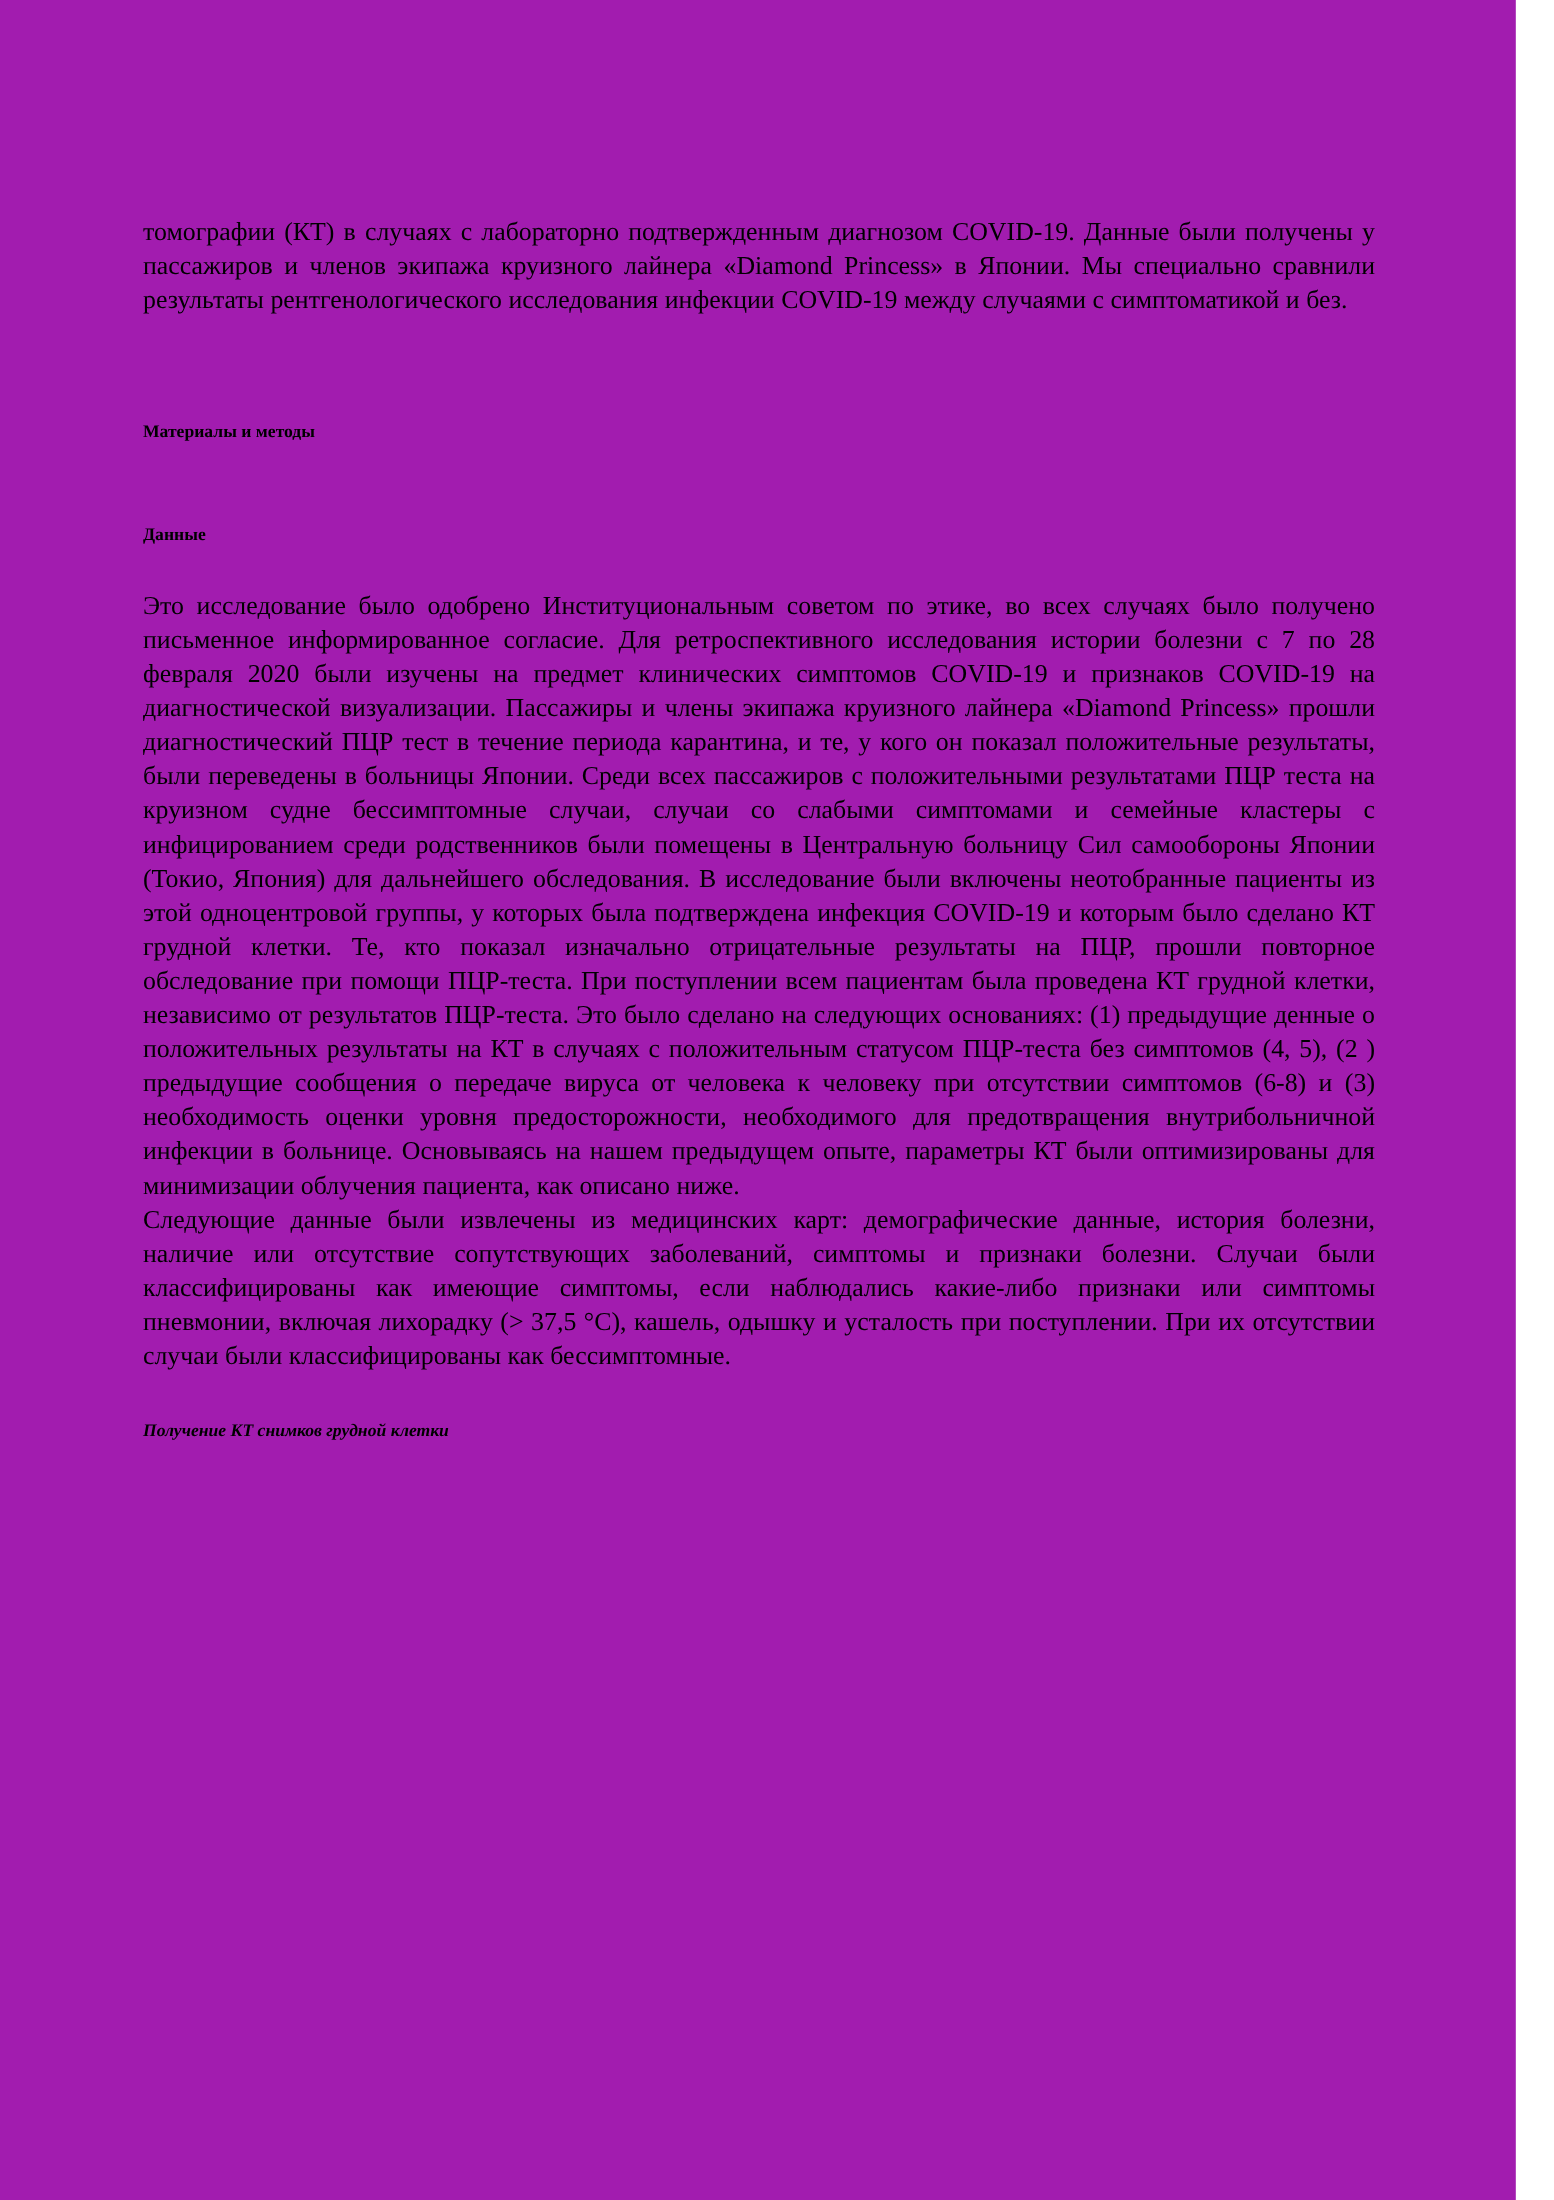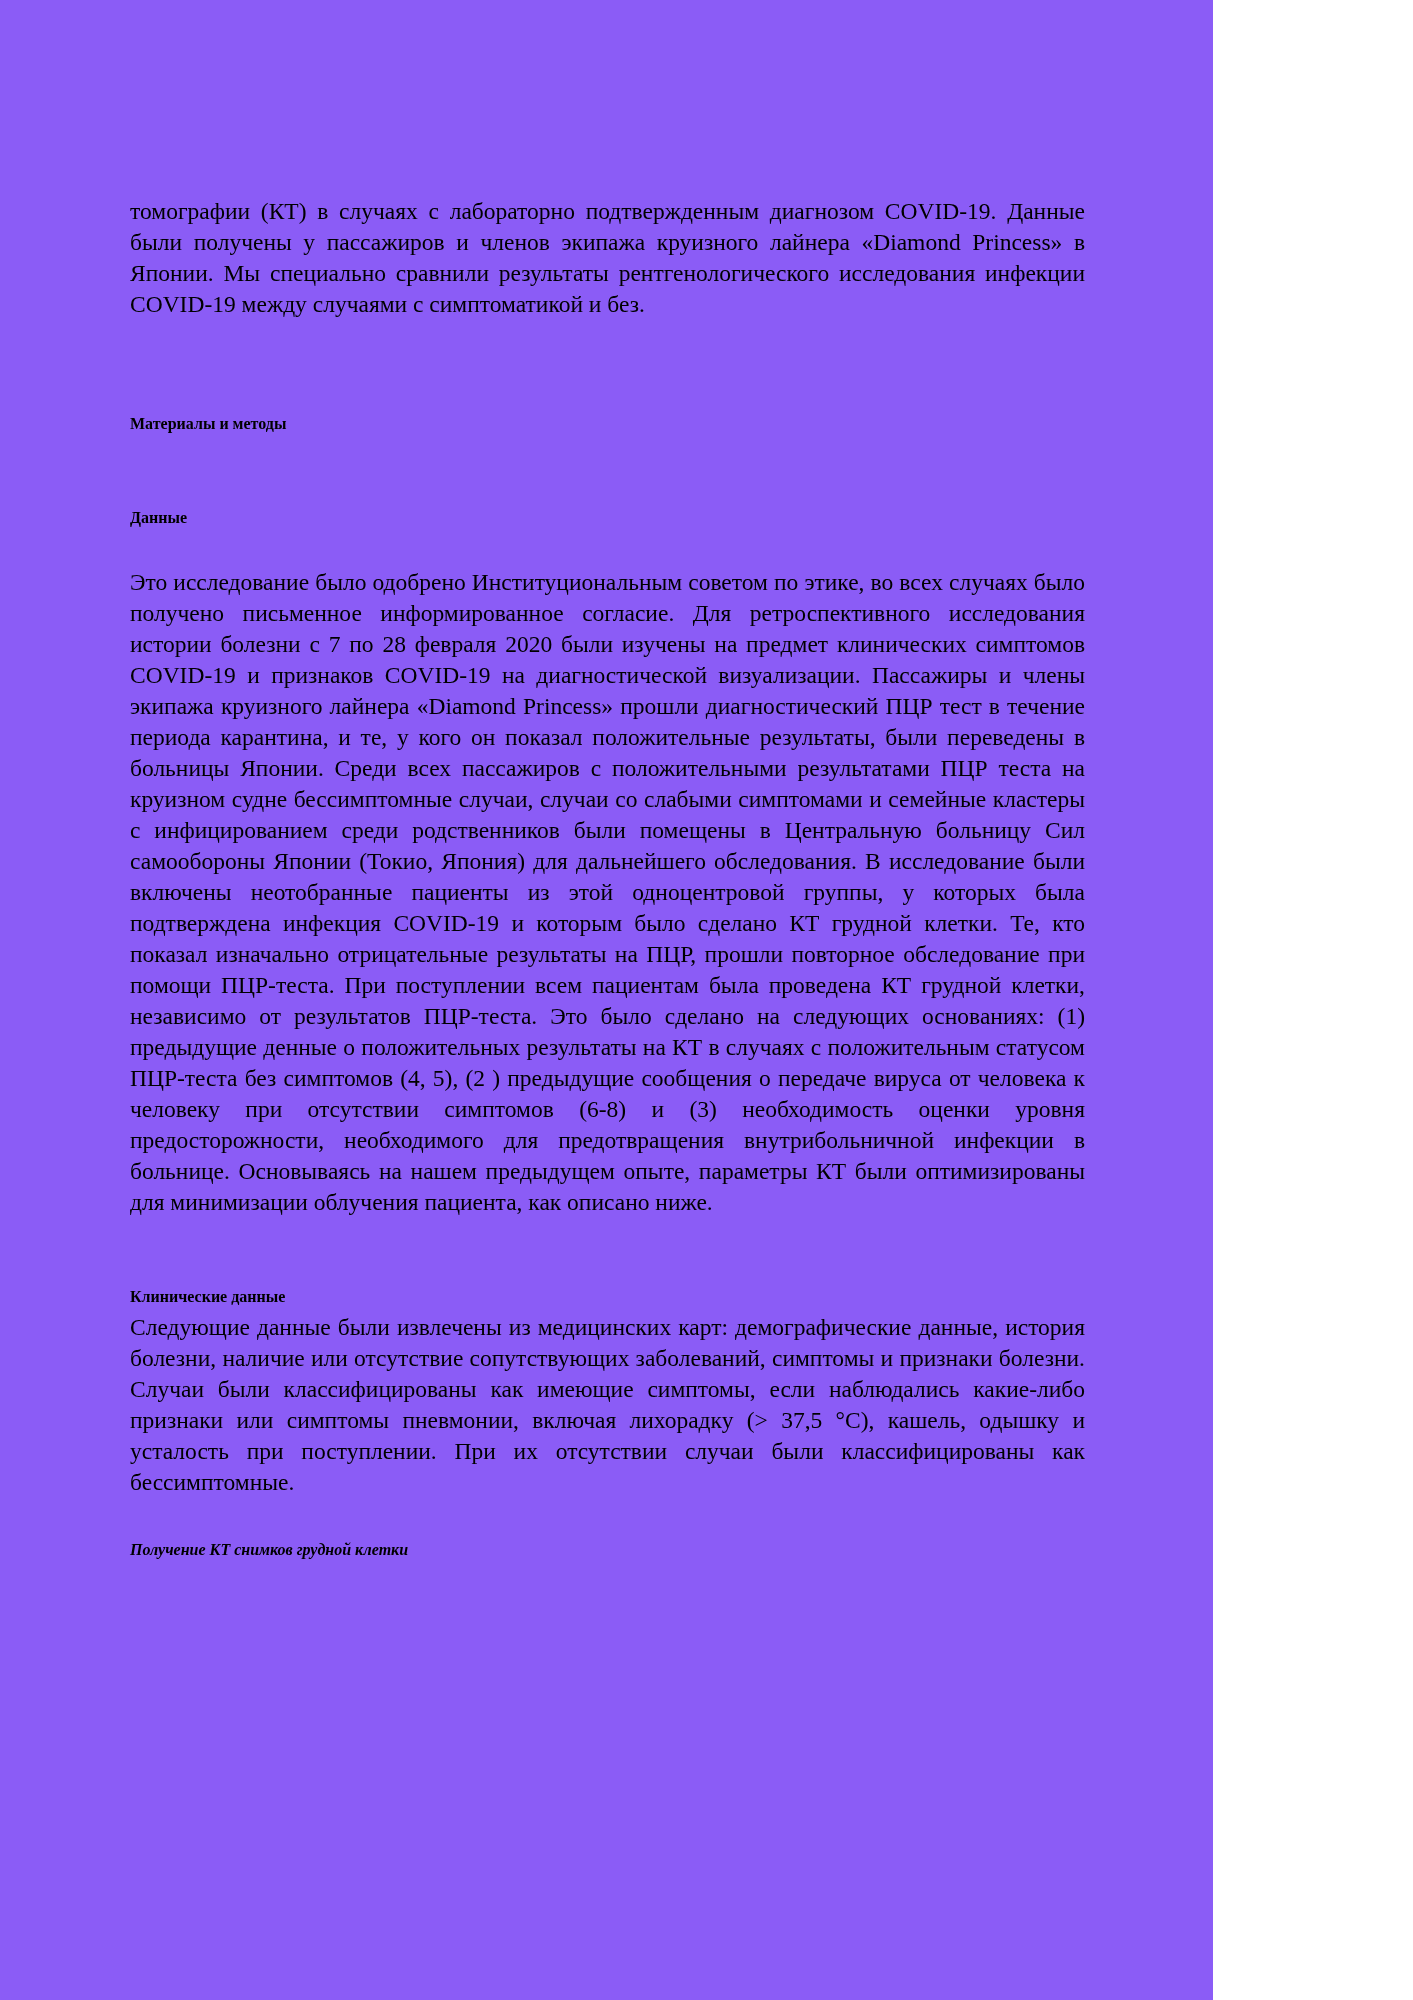--- a/index.html
+++ b/index.html
@@ -7,23 +7,23 @@
     padding: 0;
     background: #ffffff;
   }
   body {
     width: 1413px;
     height: 2000px;
     overflow: hidden;
   }
   .page {
     box-sizing: border-box;
-    width: 1213px;
+    width: 1378px;
     height: 2000px;
-    background: #8b5cf6;
+    background: #a21caf;
     padding: 196px 128px 0 130px;
     font-family: "Liberation Serif", "DejaVu Serif", serif;
     font-size: 23.5px;
     line-height: 31px;
     color: #000000;
   }
   .para {
     margin: 0;
     text-align: justify;
     text-align-last: left;
@@ -47,19 +47,18 @@
 <div class="page">
 
   <p class="para">томографии (КТ) в случаях с лабораторно подтвержденным диагнозом COVID-19. Данные были получены у пассажиров и членов экипажа круизного лайнера «Diamond Princess» в Японии. Мы специально сравнили результаты рентгенологического исследования инфекции COVID-19 между случаями с симптоматикой и без.</p>
 
   <h2 class="heading h-materials">Материалы и методы</h2>
 
   <h2 class="heading h-cases">Данные</h2>
 
   <p class="para p-cases">Это исследование было одобрено Институциональным советом по этике, во всех случаях было получено письменное информированное согласие. Для ретроспективного исследования истории болезни с 7 по 28 февраля 2020 были изучены на предмет клинических симптомов COVID-19 и признаков COVID-19 на диагностической визуализации. Пассажиры и члены экипажа круизного лайнера «Diamond Princess» прошли диагностический ПЦР тест в течение периода карантина, и те, у кого он показал положительные результаты, были переведены в больницы Японии. Среди всех пассажиров с положительными результатами ПЦР теста на круизном судне бессимптомные случаи, случаи со слабыми симптомами и семейные кластеры с инфицированием среди родственников были помещены в Центральную больницу Сил самообороны Японии (Токио, Япония) для дальнейшего обследования. В исследование были включены неотобранные пациенты из этой одноцентровой группы, у которых была подтверждена инфекция COVID-19 и которым было сделано КТ грудной клетки. Те, кто показал изначально отрицательные результаты на ПЦР, прошли повторное обследование при помощи ПЦР-теста. При поступлении всем пациентам была проведена КТ грудной клетки, независимо от результатов ПЦР-теста. Это было сделано на следующих основаниях: (1) предыдущие денные о положительных результаты на КТ в случаях с положительным статусом ПЦР-теста без симптомов (4, 5), (2 ) предыдущие сообщения о передаче вируса от человека к человеку при отсутствии симптомов (6-8) и (3) необходимость оценки уровня предосторожности, необходимого для предотвращения внутрибольничной инфекции в больнице. Основываясь на нашем предыдущем опыте, параметры КТ были оптимизированы для минимизации облучения пациента, как описано ниже.</p>
 
-  <h2 class="heading h-clinical">Клинические данные</h2>
 
   <p class="para p-clinical">Следующие данные были извлечены из медицинских карт: демографические данные, история болезни, наличие или отсутствие сопутствующих заболеваний, симптомы и признаки болезни. Случаи были классифицированы как имеющие симптомы, если наблюдались какие-либо признаки или симптомы пневмонии, включая лихорадку (&gt; 37,5 °C), кашель, одышку и усталость при поступлении. При их отсутствии случаи были классифицированы как бессимптомные.</p>
 
   <h2 class="heading h-ct">Получение КТ снимков грудной клетки</h2>
 
 </div>
 
 </body></html>

